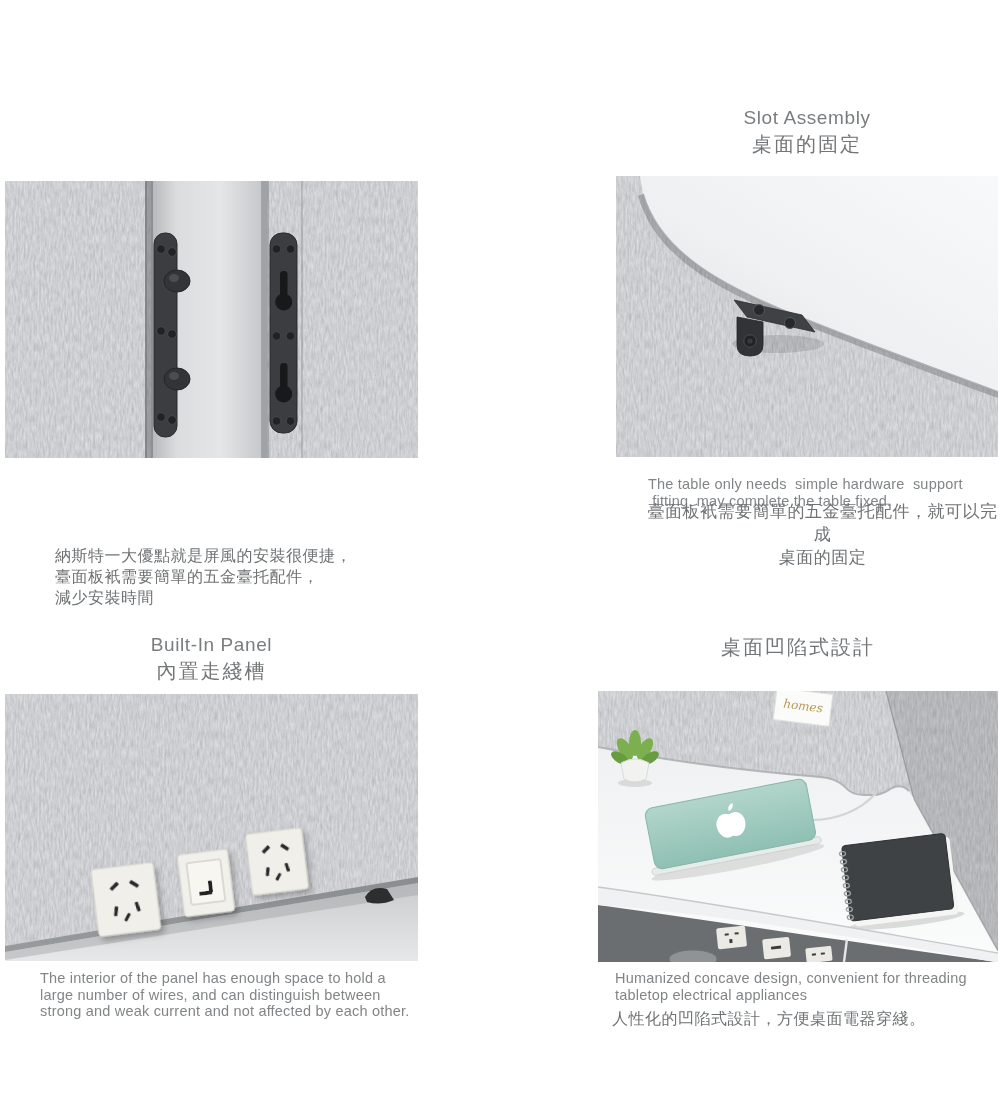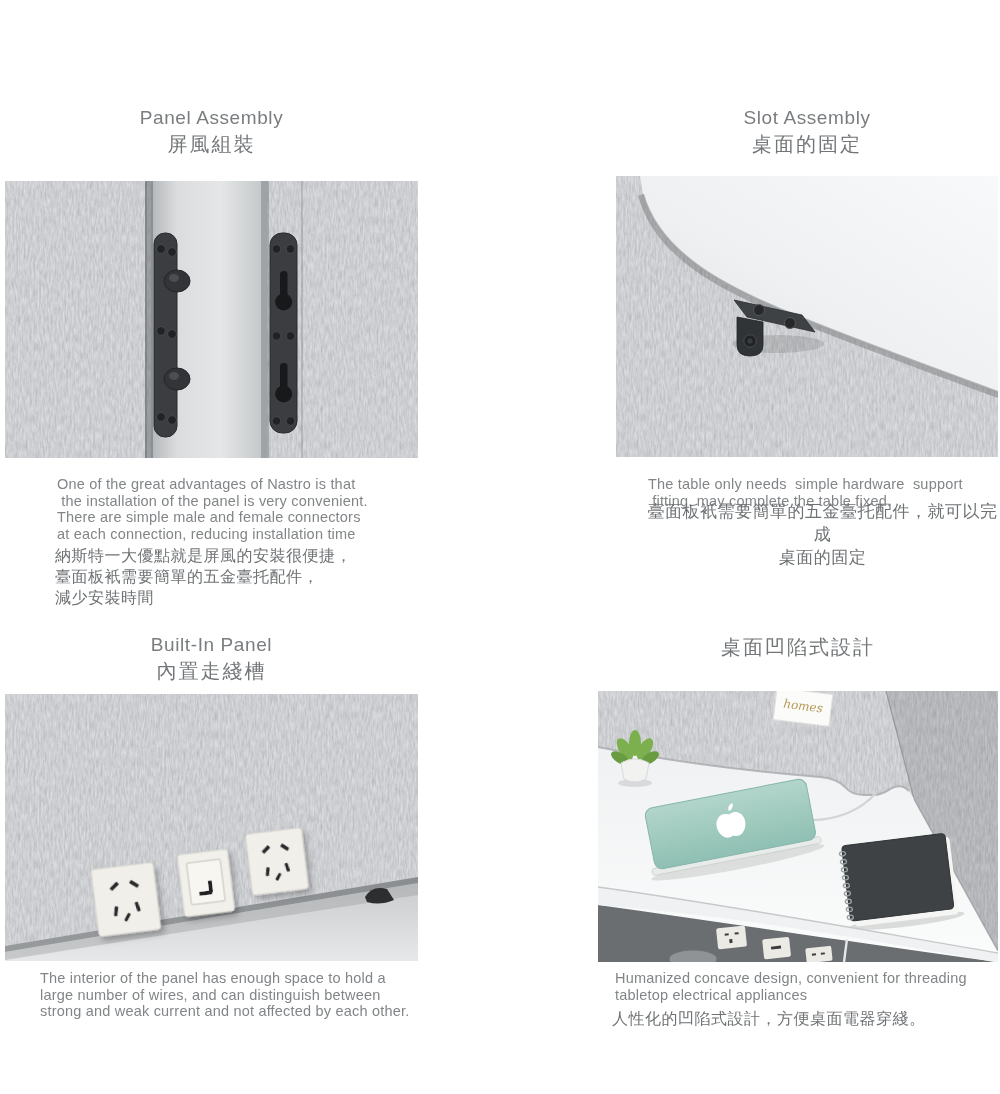--- a/index.html
+++ b/index.html
@@ -61,24 +61,20 @@
     </linearGradient>
     <linearGradient id="mintGrad" x1="0" y1="0" x2="0" y2="1">
       <stop offset="0" stop-color="#b2d5ca"></stop>
         <stop offset="1" stop-color="#8fc0b3"></stop>
     </linearGradient>
   </defs>
 </svg>
 
 <div id="page">
 
-  <div class="sec-head" style="left:5px;top:106px;width:413px">
-    <div class="t-en">Panel Assembly</div>
-    <div class="t-zh">屏風組裝</div>
-  </div>
 
   <div class="photo" style="left:5px;top:181px;width:413px;height:277px">
     <svg width="413" height="277" viewBox="0 0 413 277">
       <rect x="0" y="0" width="150" height="277" filter="url(#fabric)"></rect>
       <rect x="258" y="0" width="155" height="277" filter="url(#fabric)"></rect>
       <rect x="146" y="0" width="116" height="277" fill="url(#gapGrad)"></rect>
       <rect x="140" y="0" width="8" height="277" fill="#5c5f62" opacity="0.45"></rect>
       <rect x="256" y="0" width="8" height="277" fill="#6a6d70" opacity="0.4"></rect>
       <line x1="141" y1="0" x2="141" y2="277" stroke="#6e7174" stroke-width="1.4" opacity="0.7"></line>
       <line x1="297" y1="0" x2="297" y2="277" stroke="#74777a" stroke-width="1.2" opacity="0.5"></line>
@@ -112,24 +108,20 @@
           <circle cx="285.5" cy="68" r="4.3" fill="#202224" stroke="#4a4d50" stroke-width="0.8"></circle>
           <circle cx="271.5" cy="155" r="4.3" fill="#202224" stroke="#4a4d50" stroke-width="0.8"></circle>
           <circle cx="285.5" cy="155" r="4.3" fill="#202224" stroke="#4a4d50" stroke-width="0.8"></circle>
           <circle cx="271.5" cy="240" r="4.3" fill="#202224" stroke="#4a4d50" stroke-width="0.8"></circle>
           <circle cx="285.5" cy="240" r="4.3" fill="#202224" stroke="#4a4d50" stroke-width="0.8"></circle>
         </g>
       </g>
     </svg>
   </div>
 
-  <div class="desc-en" style="left:57px;top:476px">One of the great advantages of Nastro is that
- the installation of the panel is very convenient.
-There are simple male and female connectors
-at each connection, reducing installation time</div>
   <div class="desc-zh" style="left:55px;top:545px">納斯特一大優點就是屏風的安裝很便捷，
 臺面板衹需要簡單的五金臺托配件，
 減少安裝時間</div>
 
   <div class="sec-head" style="left:616px;top:106px;width:382px">
     <div class="t-en">Slot Assembly</div>
     <div class="t-zh">桌面的固定</div>
   </div>
 
   <div class="photo" style="left:616px;top:176px;width:382px;height:281px">

